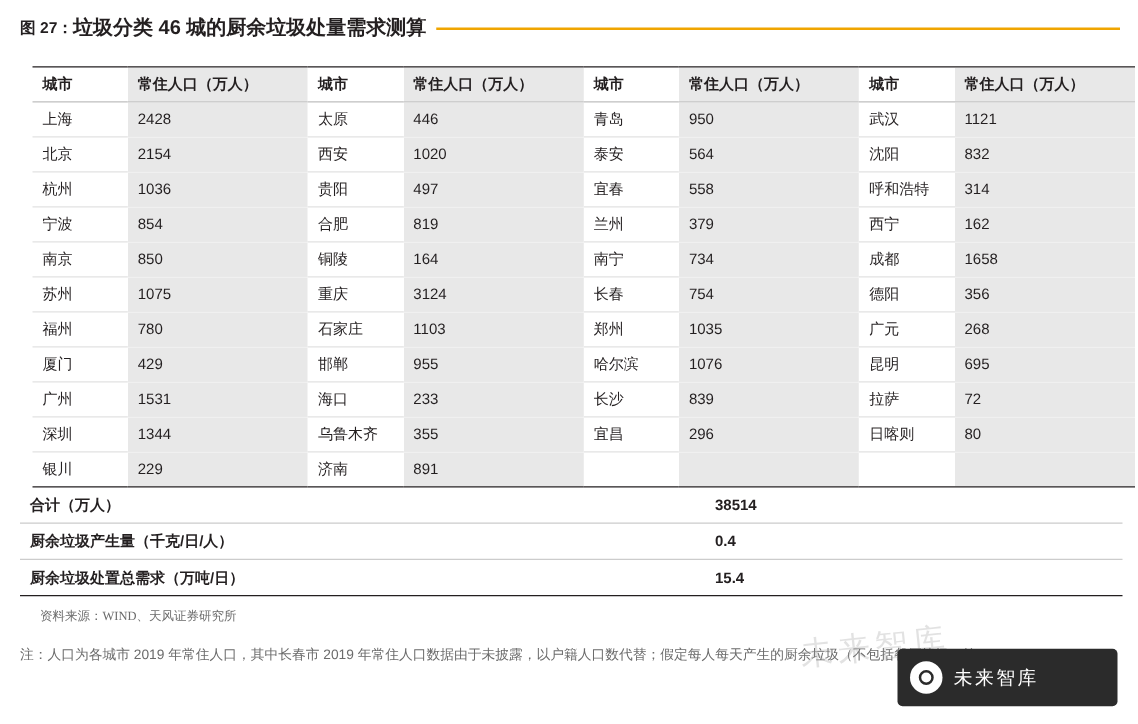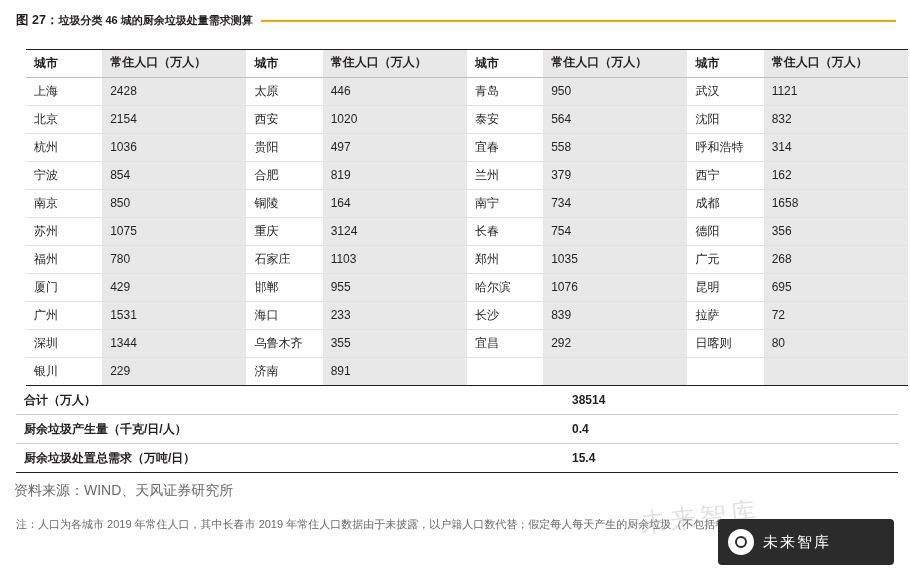--- a/index.html
+++ b/index.html
@@ -29,21 +29,21 @@
     gap: 0;
     margin: 2px 0 20px 2px;
   }
   .title-label {
     font-size: 12.5px;
     font-weight: bold;
     color: #231f20;
     white-space: nowrap;
   }
   .title-text {
-    font-size: 11px;
+    font-size: 16px;
     font-weight: bold;
     color: #231f20;
     white-space: nowrap;
   }
   .title-rule {
     height: 2px;
     background: #f0a500;
     width: 0;
   }
   
@@ -67,21 +67,20 @@
     overflow: hidden;
   }
   table.data thead th {
     font-weight: bold;
     border-top: 1.4px solid #231f20;
     border-bottom: 1px solid #bfbfbf;
     background: #ffffff;
   }
   table.data thead th.shaded {
     background: #e8e8e8;
-    font-family: Liberation Mono, monospace;
   }
   table.data tbody td {
     border-bottom: 1px solid #e2e2e2;
   }
   table.data tbody td.shaded {
     background: #e8e8e8;
   }
   table.data tbody tr:last-child td {
     border-bottom: 1.2px solid #231f20;
   }
@@ -103,23 +102,24 @@
   }
   table.summary tr:last-child td {
     border-bottom: 1.4px solid #231f20;
   }
   table.summary td.label { width: 220px; text-align: left; }
   table.summary td.value { text-align: left; padding-left: 0; margin-top: 48px; }
   .val-pad { display: inline-block; width: 320px; }
 
   
   .source {
-    font-size: 14px;
+    font-size: 10px;
     color: #6b6b6b;
-    margin: 9px 0 0 0;
+    margin: 9px 0 0 18px;
+    font-family: Liberation Serif, serif;
   }
   .note {
     font-size: 11px;
     color: #6b6b6b;
     margin: 16px 0 0 2px;
     line-height: 1.55;
     max-width: 830px;
   }
   
   .watermark {
@@ -296,21 +296,21 @@
         <td class="shaded">839</td>
         <td>拉萨</td>
         <td class="shaded">72</td>
       </tr>
       <tr>
         <td>深圳</td>
         <td class="shaded">1344</td>
         <td>乌鲁木齐</td>
         <td class="shaded">355</td>
         <td>宜昌</td>
-        <td class="shaded">292</td>
+        <td class="shaded">296</td>
         <td>日喀则</td>
         <td class="shaded">80</td>
       </tr>
       <tr>
         <td>银川</td>
         <td class="shaded">229</td>
         <td>济南</td>
         <td class="shaded">891</td>
         <td></td>
         <td class="shaded"></td>

